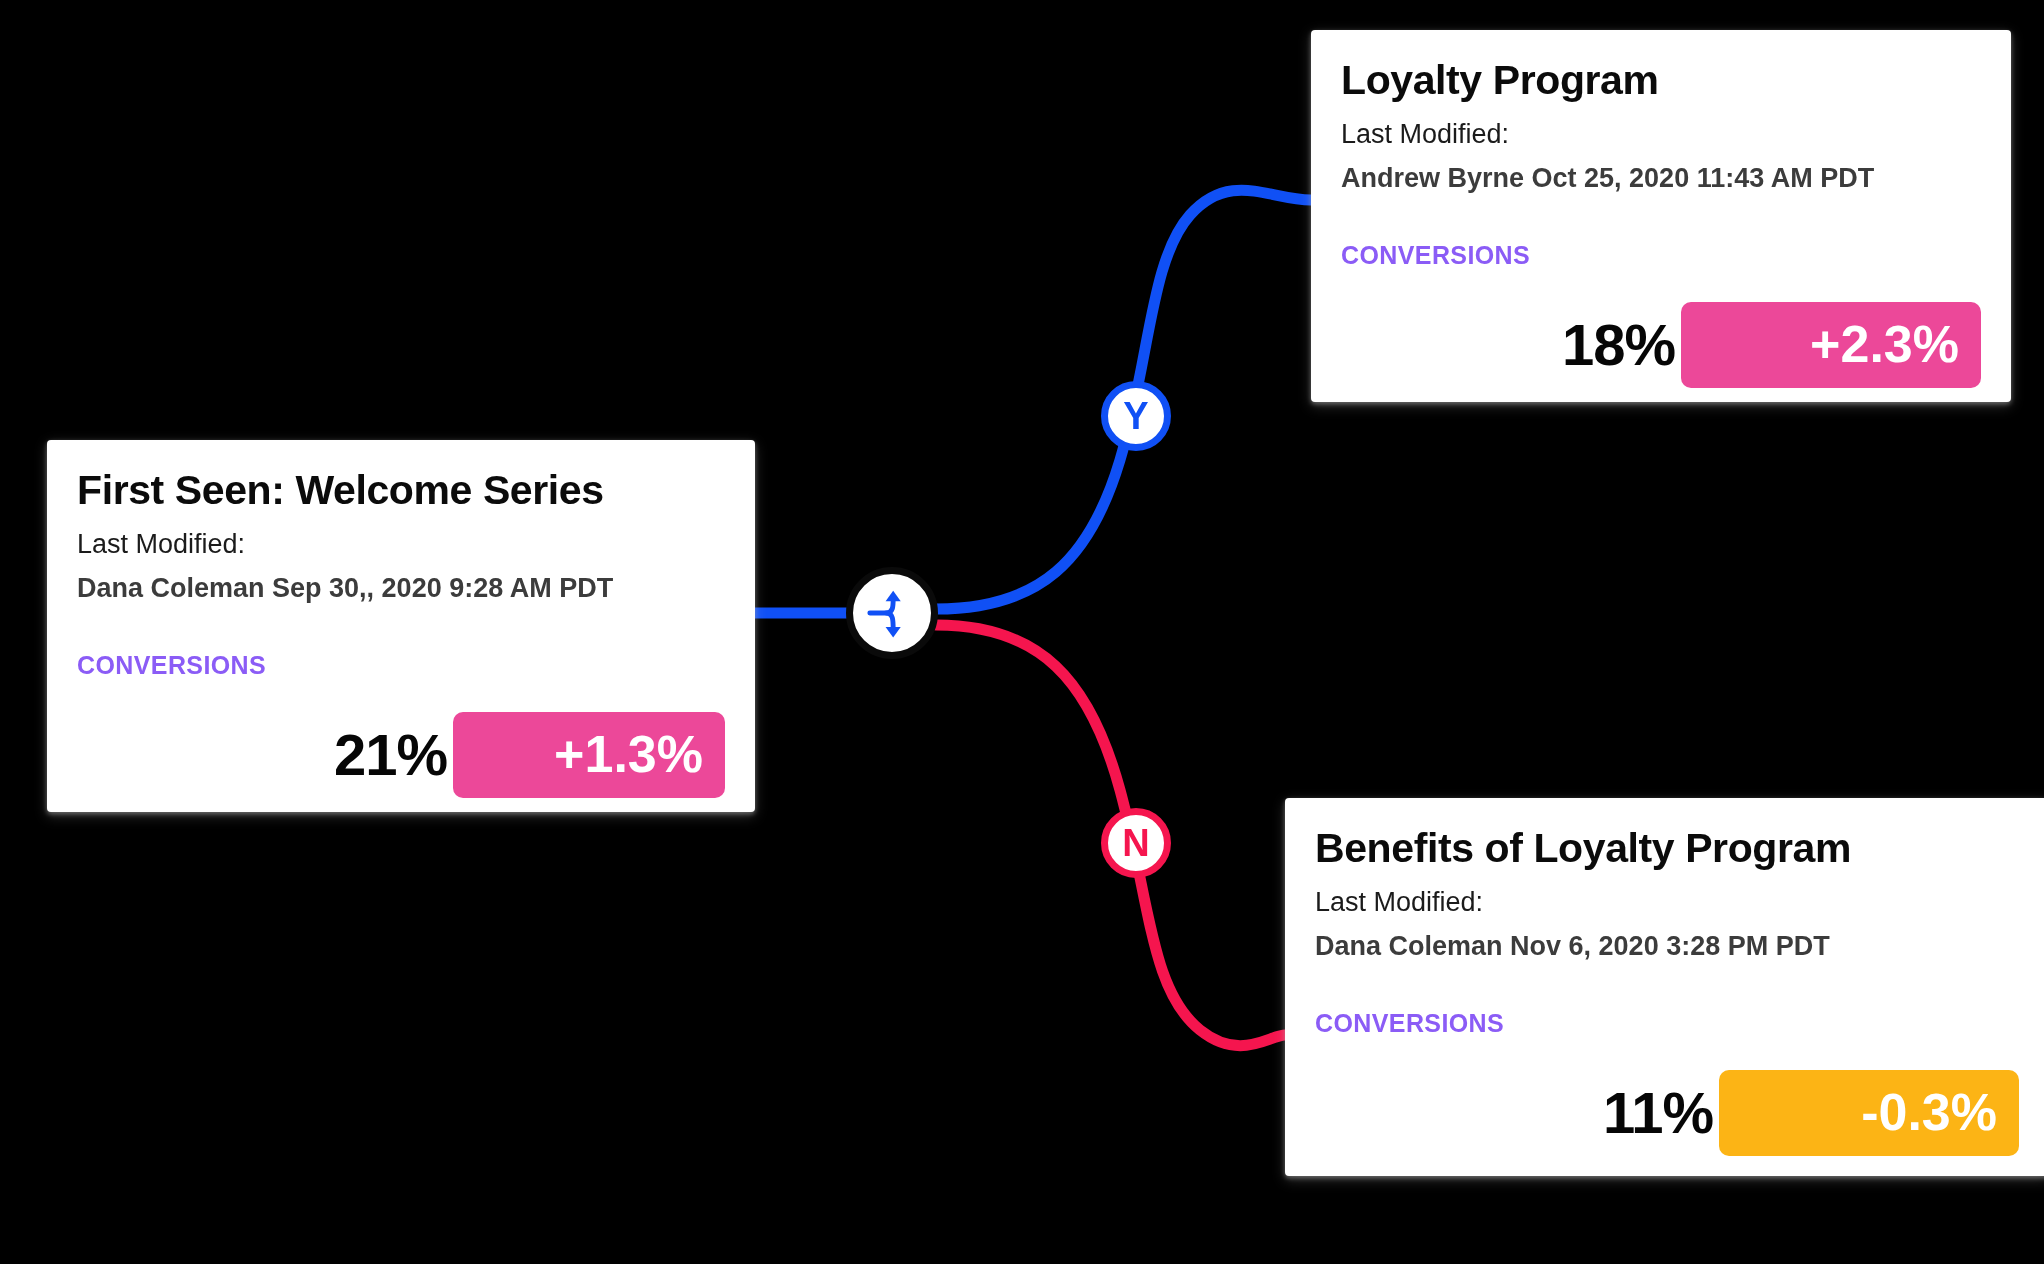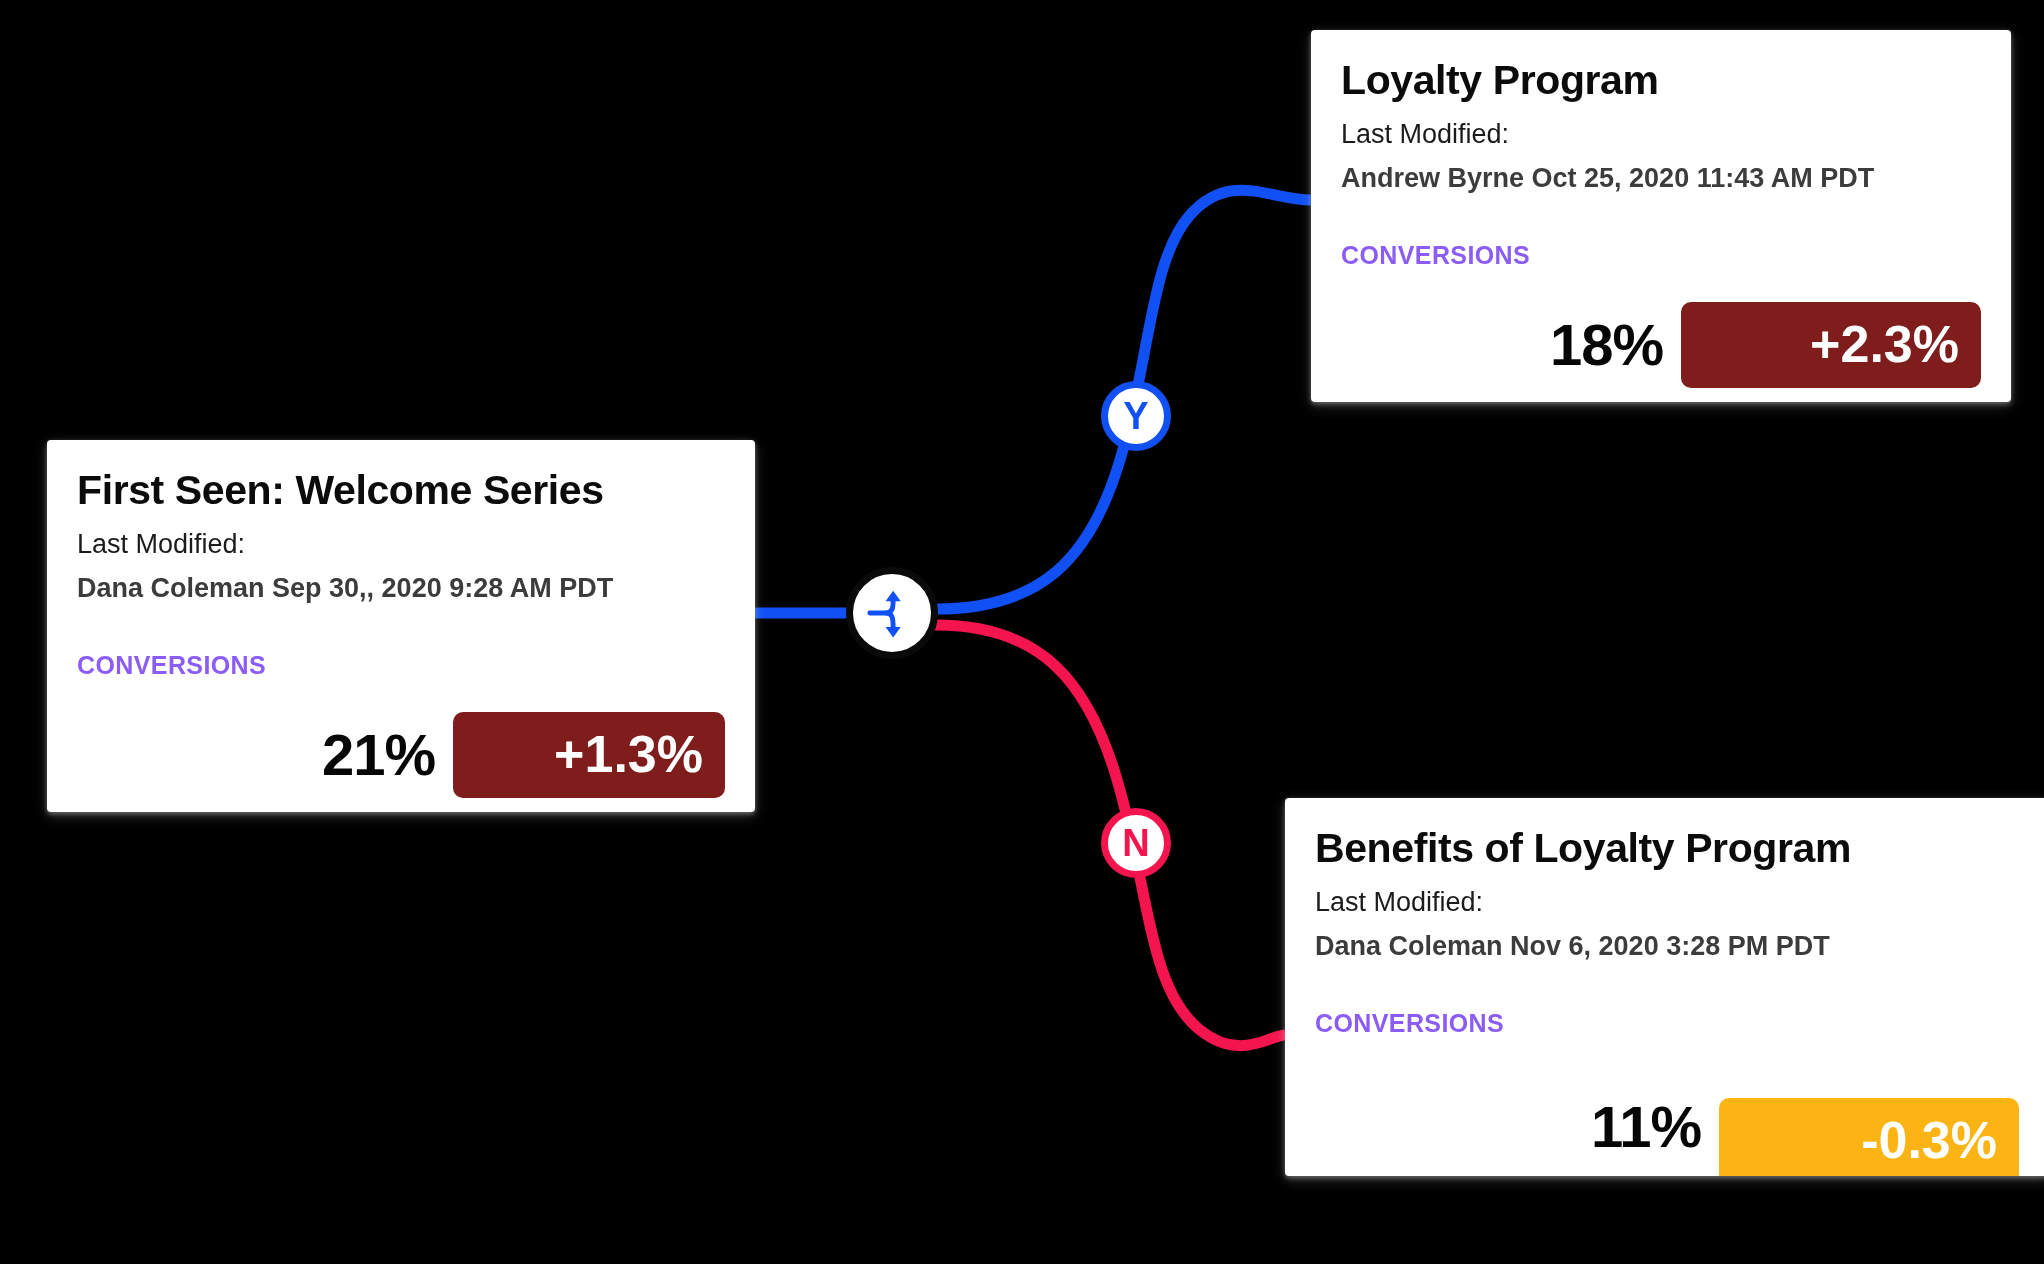--- a/index.html
+++ b/index.html
@@ -35,36 +35,36 @@
     font-size:27px;color:#3c3c3c;line-height:1.35;margin:0;font-weight:700;
     white-space:nowrap;
   }
   .conv-label{
     font-size:25px;font-weight:bold;color:#8b5cf6;
     letter-spacing:0.4px;margin:44px 0 16px 0;
   }
   .divider{height:2px;background:#d4d4d4;width:100%;}
   .conv-row{
     display:flex;align-items:center;justify-content:flex-end;
-    gap:18px;padding:16px 30px 22px 30px;
+    gap:6px;padding:16px 30px 22px 30px;
   }
   .conv-pct{
     font-size:58px;font-weight:bold;color:#060606;letter-spacing:-1px;
     line-height:1;
   }
   .badge{
     border-radius:10px;
     font-size:52px;font-weight:bold;color:#ffffff;
     line-height:1;
     display:flex;align-items:center;justify-content:flex-end;
     padding:16px 22px 18px 22px;
     box-sizing:border-box;
   }
-  .badge.up{background:#7f1d1d;}
-  .badge.down{background:#FCB415;margin-top:28px;}
+  .badge.up{background:#ec4899;}
+  .badge.down{background:#FCB415;}
 
   
   #card-first-seen{left:47px;top:440px;width:708px;height:372px;}
   #card-first-seen .badge{width:272px;}
   #card-loyalty{left:1311px;top:30px;width:700px;height:372px;}
   #card-loyalty .badge{width:300px;}
   #card-benefits{left:1285px;top:798px;width:764px;height:378px;}
   #card-benefits .badge{width:300px;}
 
   

